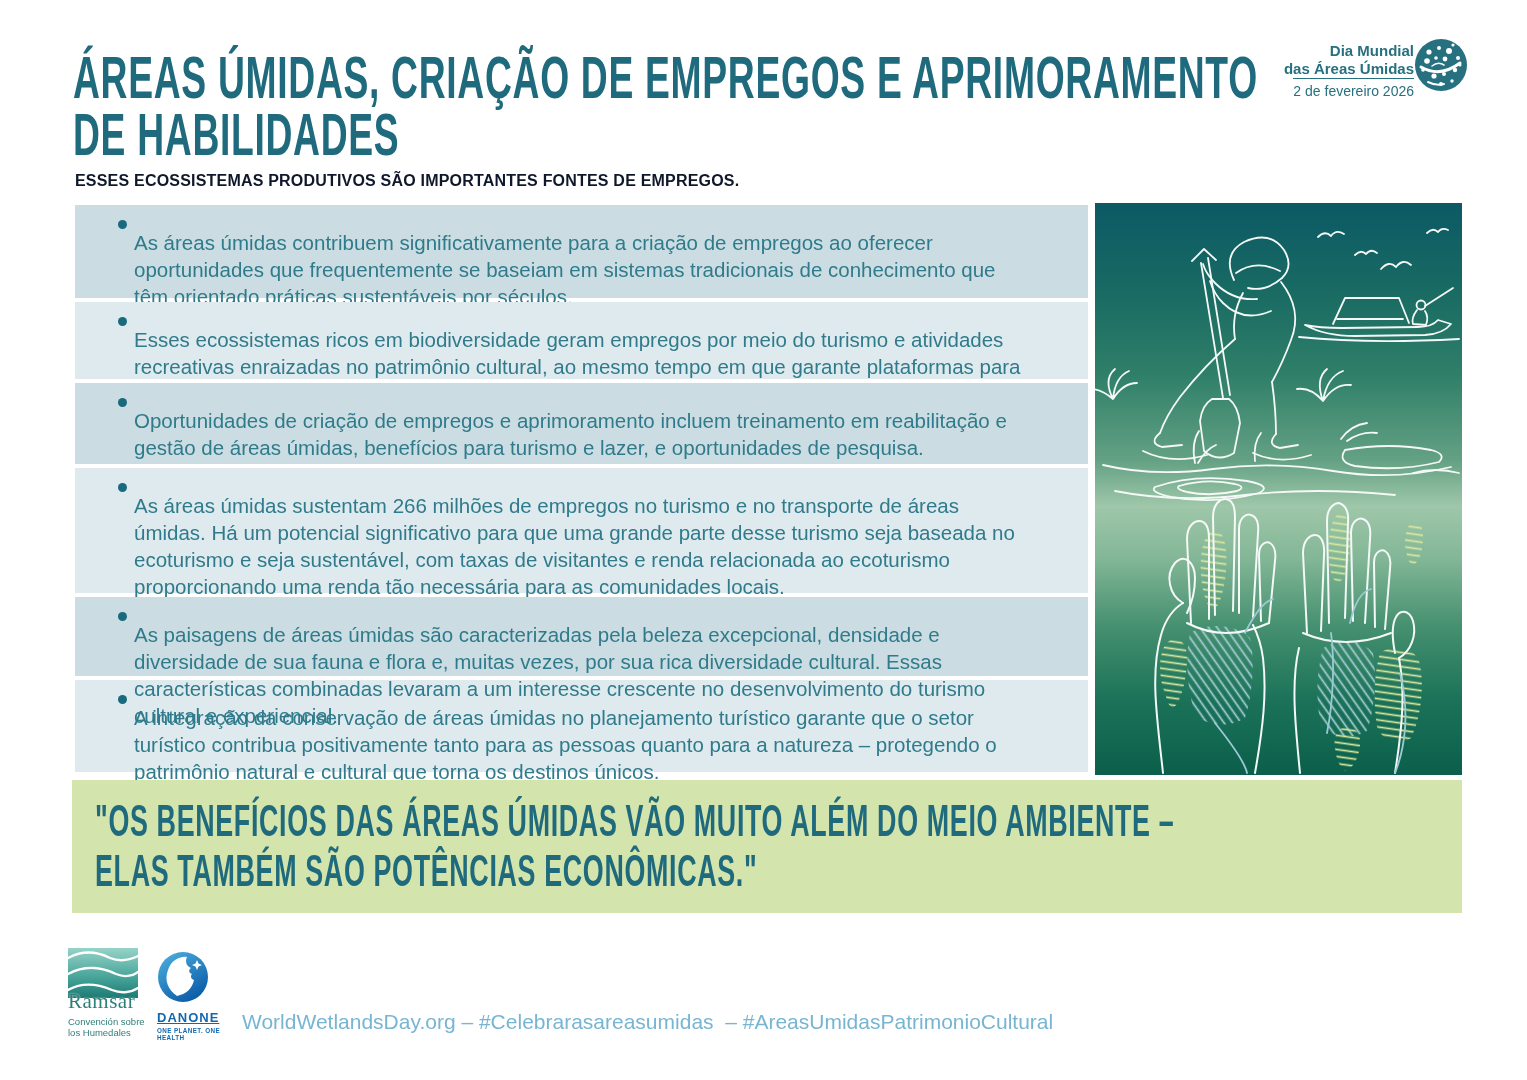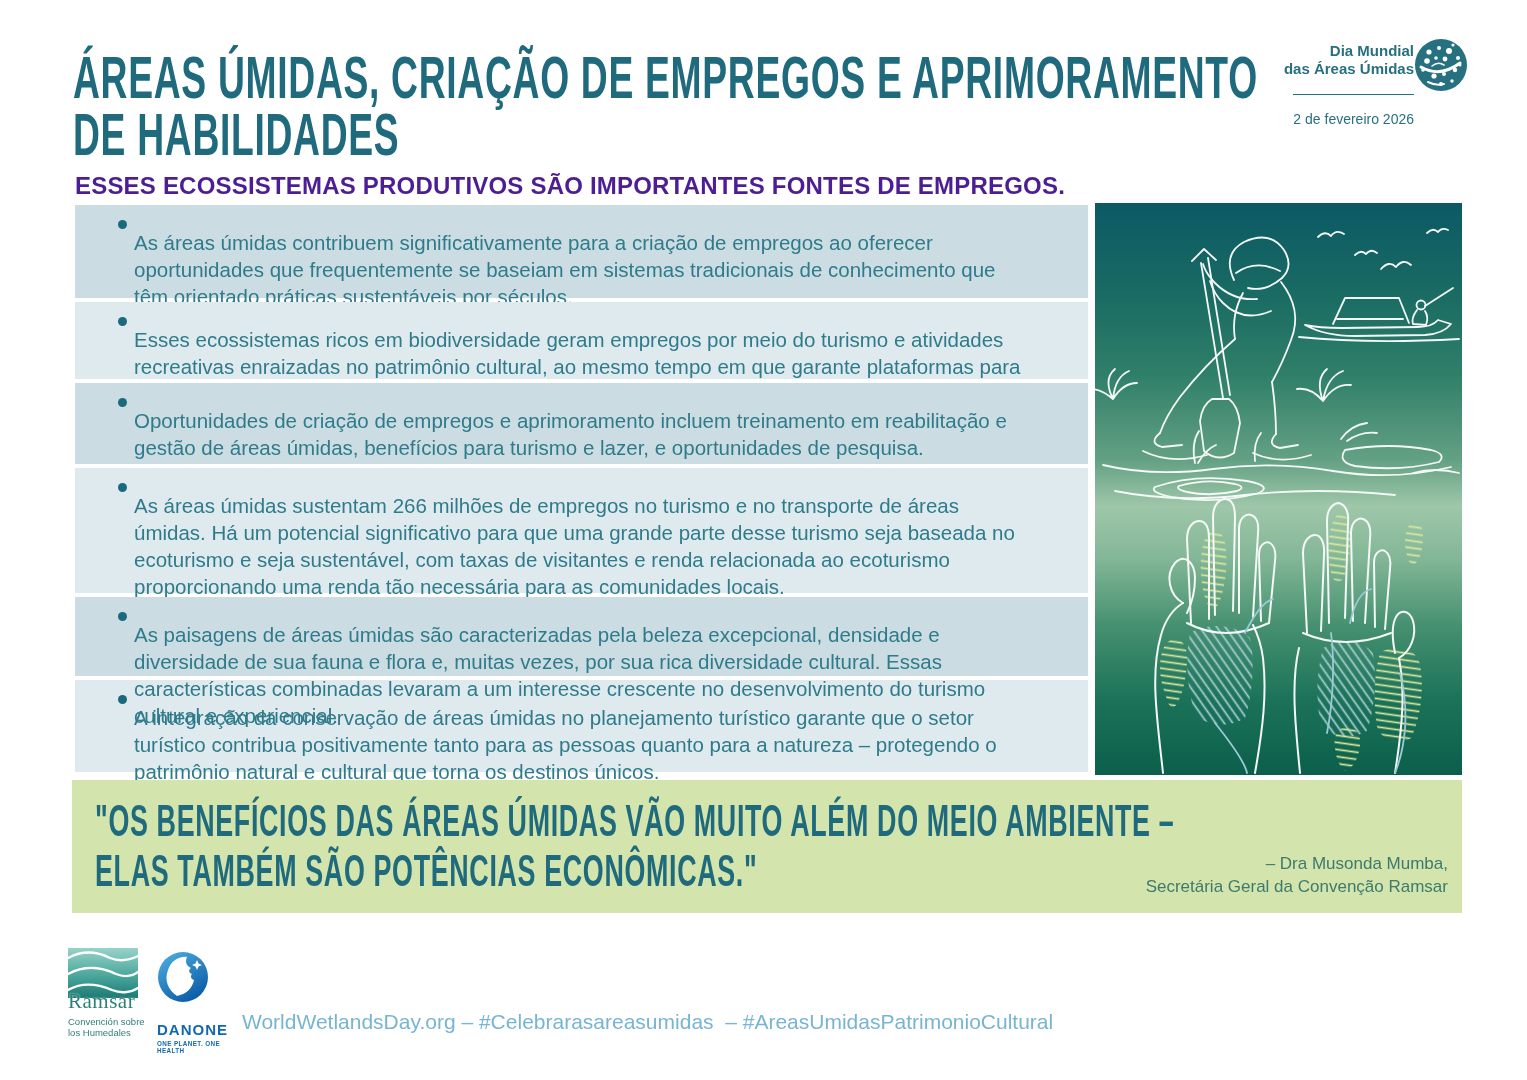--- a/index.html
+++ b/index.html
@@ -9,27 +9,27 @@
   }
   
   .title-line{position:absolute;left:73px;white-space:nowrap;}
   .t1{top:44px;}
   .t2{top:101px;text-decoration:underline;}
   .stencil{
     display:inline-block;transform:scale(.69,1.08);transform-origin:left top;
     font-weight:800;font-size:54px;letter-spacing:1px;color:#1f6b7d;white-space:nowrap;
   }
   .subtitle{
-    position:absolute;left:75px;top:172px;font-size:24px;font-weight:bold;
-    color:#4c1d95;letter-spacing:.2px;white-space:nowrap;
+    position:absolute;left:75px;top:172px;font-size:16px;font-weight:bold;
+    color:#0f172a;letter-spacing:.2px;white-space:nowrap;
   }
   .badge{position:absolute;left:1168px;top:38px;width:300px;display:flex;align-items:flex-start;}
   .badge-text{flex:1;text-align:right;color:#26707f;padding-top:4px;}
   .badge-text .b1,.badge-text .b2{font-size:15px;font-weight:bold;line-height:18px;}
-  .badge-text .b3{font-size:14px;margin-top:16px;padding-top:16px;border-top:1px solid #26707f;display:inline-block;}
+  .badge-text .b3{font-size:14px;margin-top:0;padding-top:4px;border-top:1px solid #26707f;display:inline-block;}
   
   .band{position:absolute;left:75px;width:1013px;display:flex;align-items:center;box-sizing:border-box;padding:6px 38px 6px 43px;flex-direction:column;}
   .band.dark{background:#cbdde2;}
   .band.light{background:#dfeaee;}
   .band .dot{width:9px;height:9px;border-radius:50%;background:#186a7c;flex-shrink:0;margin-right:21px;align-self:flex-start;margin-top:9px;}
   .band p{margin:0;font-size:20.5px;line-height:27px;color:#2f7b8b;max-width:900px;}
   .band1{top:205px;height:93px;}
   .band2{top:302px;height:77px;}
   .band3{top:383px;height:81px;}
   .band4{top:468px;height:125px;}
@@ -45,21 +45,21 @@
   .stencil-q{
     display:inline-block;transform:scale(.64,1.05);transform-origin:left top;
     font-weight:800;font-size:42px;letter-spacing:1px;color:#1f6b7d;white-space:nowrap;
   }
   .attribution{position:absolute;right:14px;top:72px;text-align:right;color:#3e7a6d;font-size:17px;line-height:23px;}
   
   .ramsar{position:absolute;left:68px;top:948px;width:80px;}
   .ramsar-name{font-family:"Liberation Serif","DejaVu Serif",serif;font-size:21px;color:#2d7f79;margin-top:-13px;letter-spacing:.5px;text-shadow:0 0 2px rgba(255,255,255,.9);}
   .ramsar-sub{font-size:9.5px;color:#2d7f79;line-height:11px;margin-top:2px;}
   .danone{position:absolute;left:157px;top:951px;width:86px;text-align:left;}
-  .danone-name{font-size:15px;font-weight:bold;color:#1268b0;letter-spacing:1px;margin-top:14px;}
+  .danone-name{font-size:13px;font-weight:bold;color:#1268b0;letter-spacing:1px;margin-top:3px;text-decoration:underline;}
   .danone-tag{font-size:6.3px;font-weight:bold;color:#1268b0;letter-spacing:.4px;margin-top:2px;}
   .links{position:absolute;left:242px;top:1010px;font-size:21px;color:#77b5d2;white-space:pre;}
 </style>
 </head>
 <body>
 
 <div id="poster">
 
   <div class="title-line t1">
     <span class="stencil">ÁREAS ÚMIDAS, CRIAÇÃO DE EMPREGOS E APRIMORAMENTO</span>
@@ -238,24 +238,20 @@
     </svg>
   </div>
 
   <div class="quotebar">
     <div class="qline q1">
       <span class="stencil-q">"OS BENEFÍCIOS DAS ÁREAS ÚMIDAS VÃO MUITO ALÉM DO MEIO AMBIENTE –</span>
     </div>
     <div class="qline q2">
       <span class="stencil-q">ELAS TAMBÉM SÃO POTÊNCIAS ECONÔMICAS."</span>
     </div>
-    <div class="attribution">
-      <div>– Dra Musonda Mumba,</div>
-      <div>Secretária Geral da Convenção Ramsar</div>
-    </div>
   </div>
 
   <div class="ramsar">
     <svg width="70" height="50" viewBox="0 0 70 50">
       <defs>
         <linearGradient id="ramGrad" x1="0" y1="0" x2="0" y2="1">
           <stop offset="0" stop-color="#97d3c8"></stop>
           <stop offset=".6" stop-color="#45a398"></stop>
           <stop offset="1" stop-color="#1d7a74"></stop>
         </linearGradient>

